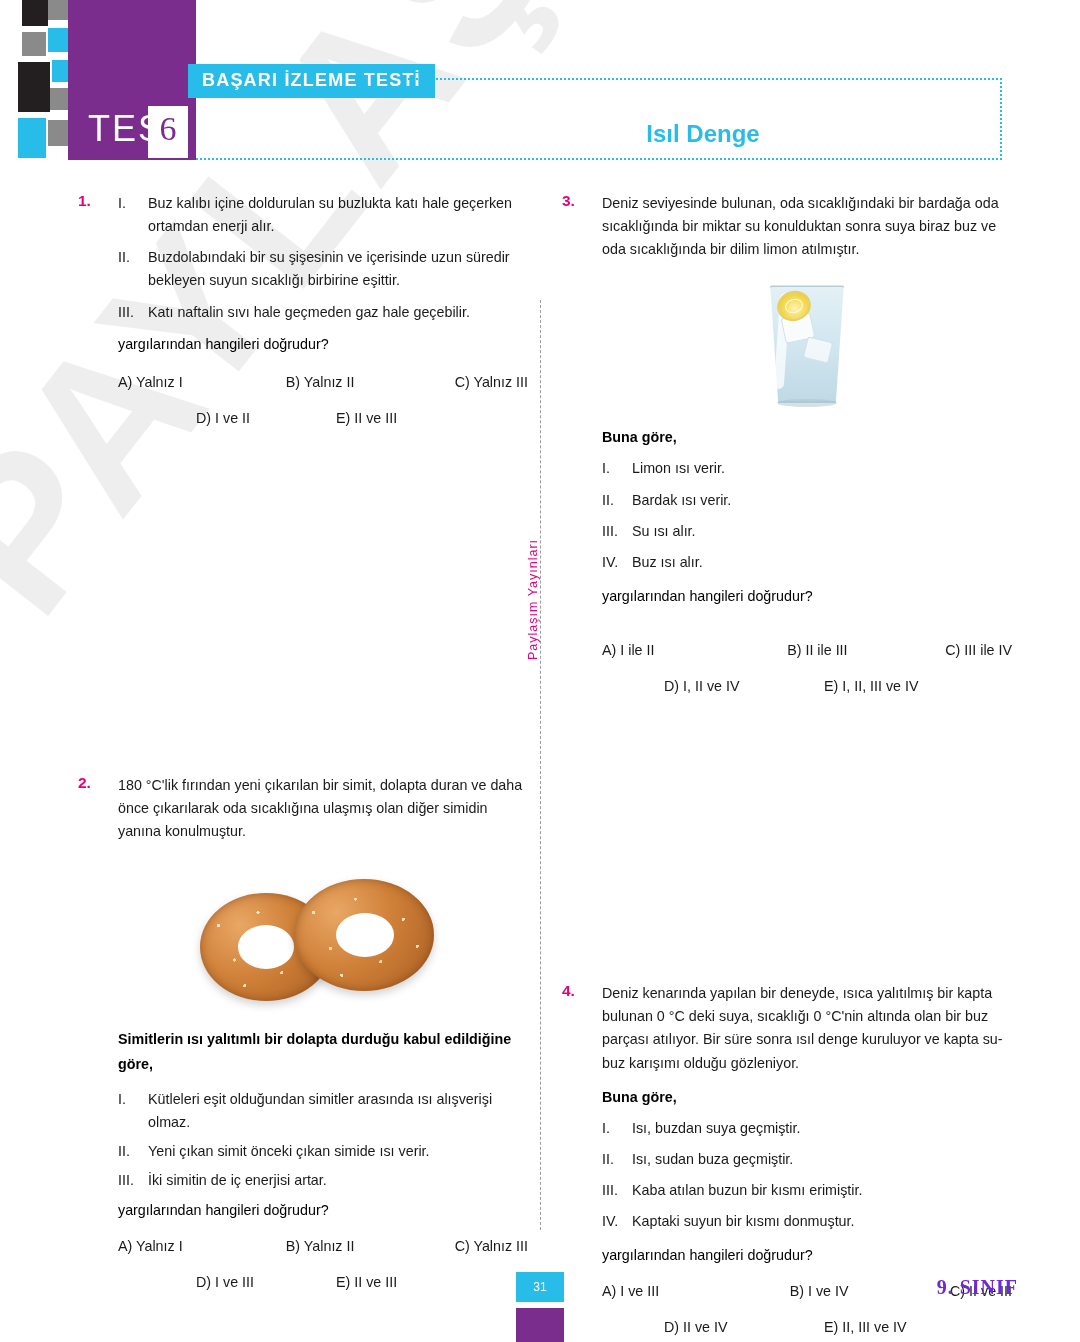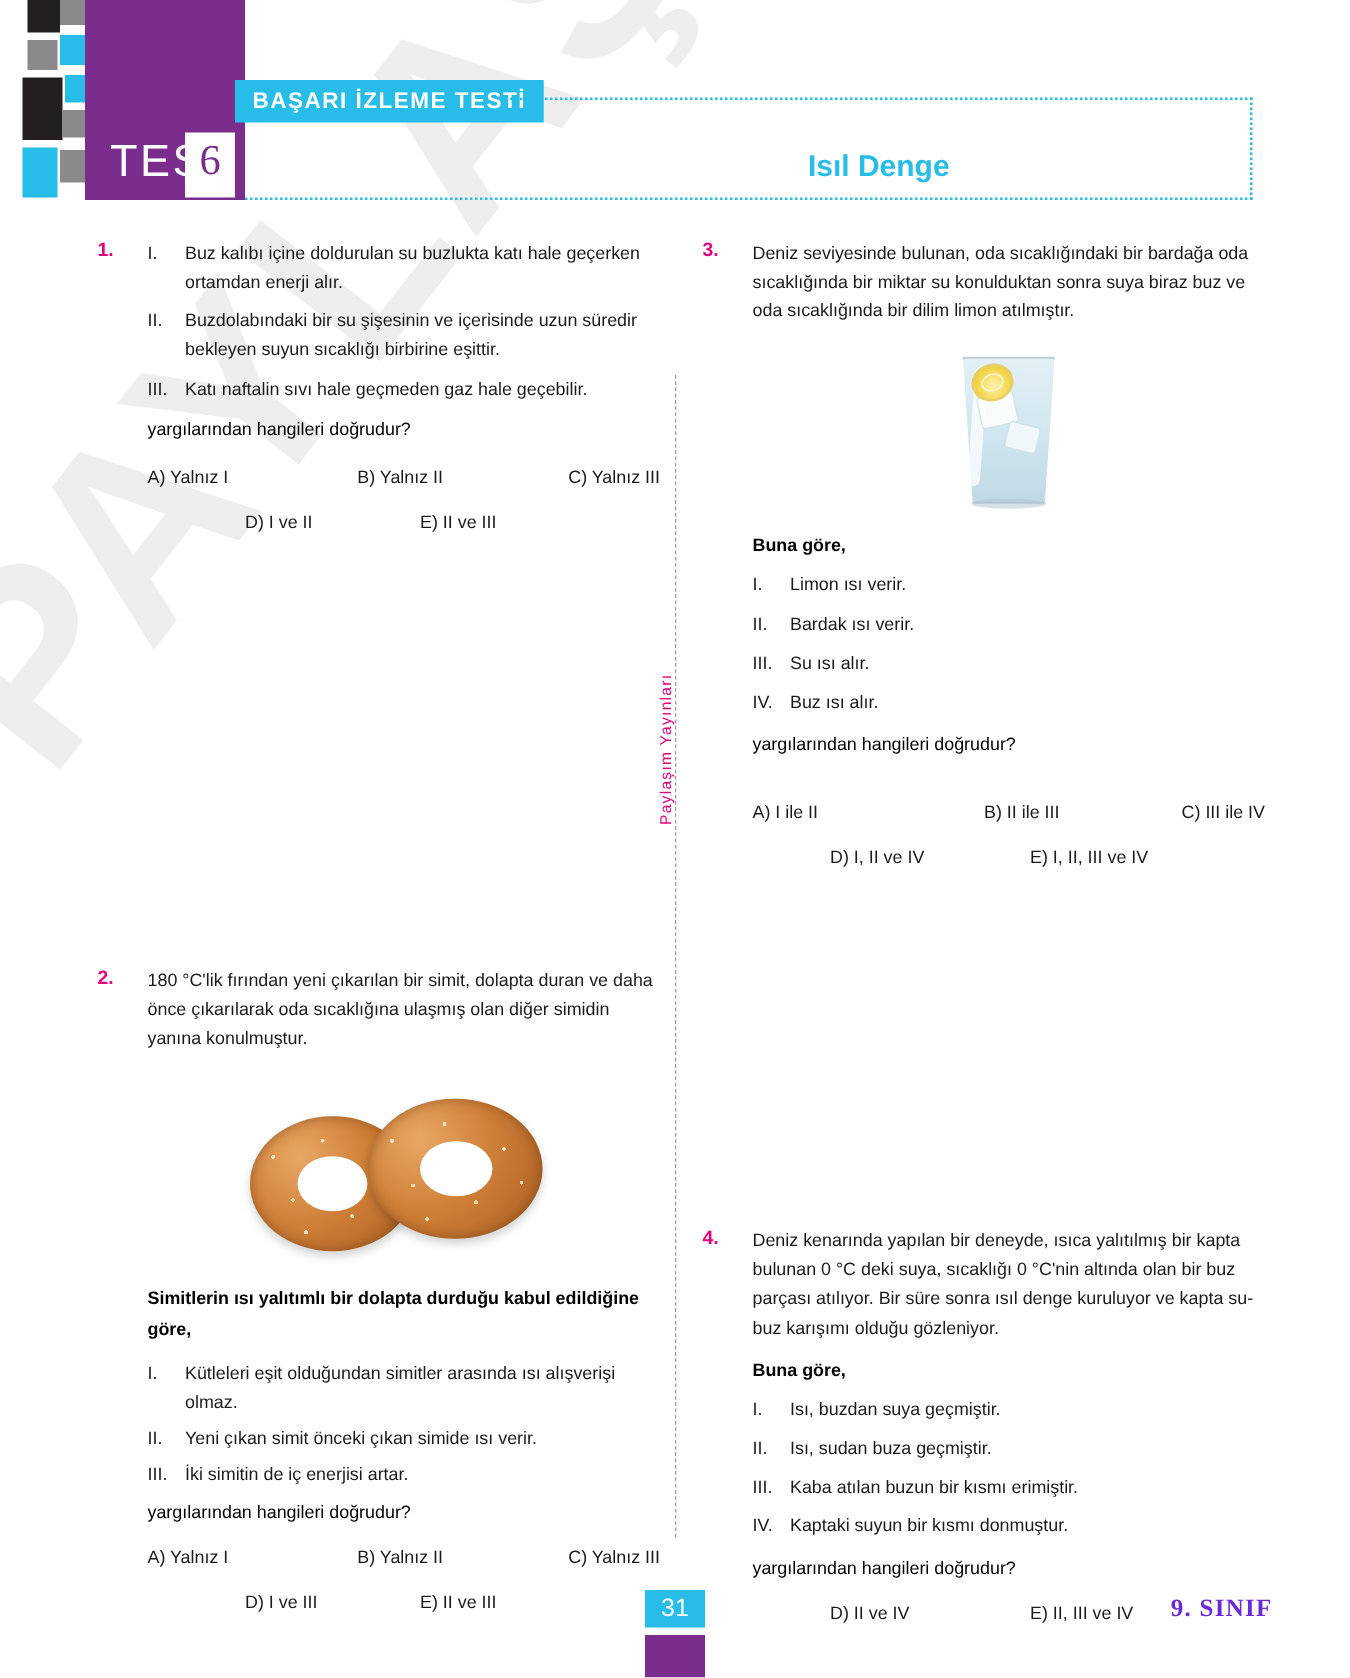--- a/index.html
+++ b/index.html
@@ -186,21 +186,21 @@
       radial-gradient(1.6px 1.6px at 88% 60%, #f0d9a8 99%, transparent 100%),
       radial-gradient(1.6px 1.6px at 34% 86%, #f6e3bd 99%, transparent 100%),
       radial-gradient(1.6px 1.6px at 56% 50%, #f2dbb0 99%, transparent 100%);
   }
 
   
   .footer-num {
     position: absolute; left: 516px; top: 1272px;
     width: 48px; height: 30px; background: #28BCE8; color: #fff;
     display: flex; align-items: center; justify-content: center;
-    font-size: 20px;
+    font-size: 12px;
   }
   .footer-purple {
     position: absolute; left: 516px; top: 1308px; width: 48px; height: 34px;
     background: #7B2D8E;
   }
   .footer-class {
     position: absolute; right: 62px; top: 1276px;
     font-size: 20px; letter-spacing: 1px; color: #6d28d9; font-weight: bold;
     font-family: "Liberation Serif", serif;
   }
@@ -383,20 +383,25 @@
             <div class="roman-lbl">III.</div>
             <div class="roman-txt">Kaba atılan buzun bir kısmı erimiştir.</div>
           </div>
           <div class="roman-row" style="margin-top:8px;">
             <div class="roman-lbl">IV.</div>
             <div class="roman-txt">Kaptaki suyun bir kısmı donmuştur.</div>
           </div>
         </div>
         <div class="ask" style="margin-top:14px;">yargılarından hangileri doğrudur?</div>
         <div class="opts" style="margin-top:20px;">
+          <div class="opts-row1">
+            <div class="opt o1">A) I ve III</div>
+            <div class="opt o2">B) I ve IV</div>
+            <div class="opt o3">C) II ve III</div>
+          </div>
           <div class="opts-row2">
             <div class="opt o4">D) II ve IV</div>
             <div class="opt o5">E) II, III ve IV</div>
           </div>
         </div>
       </div>
     </div>
   </div>
 
   <div class="footer-num">31</div>

